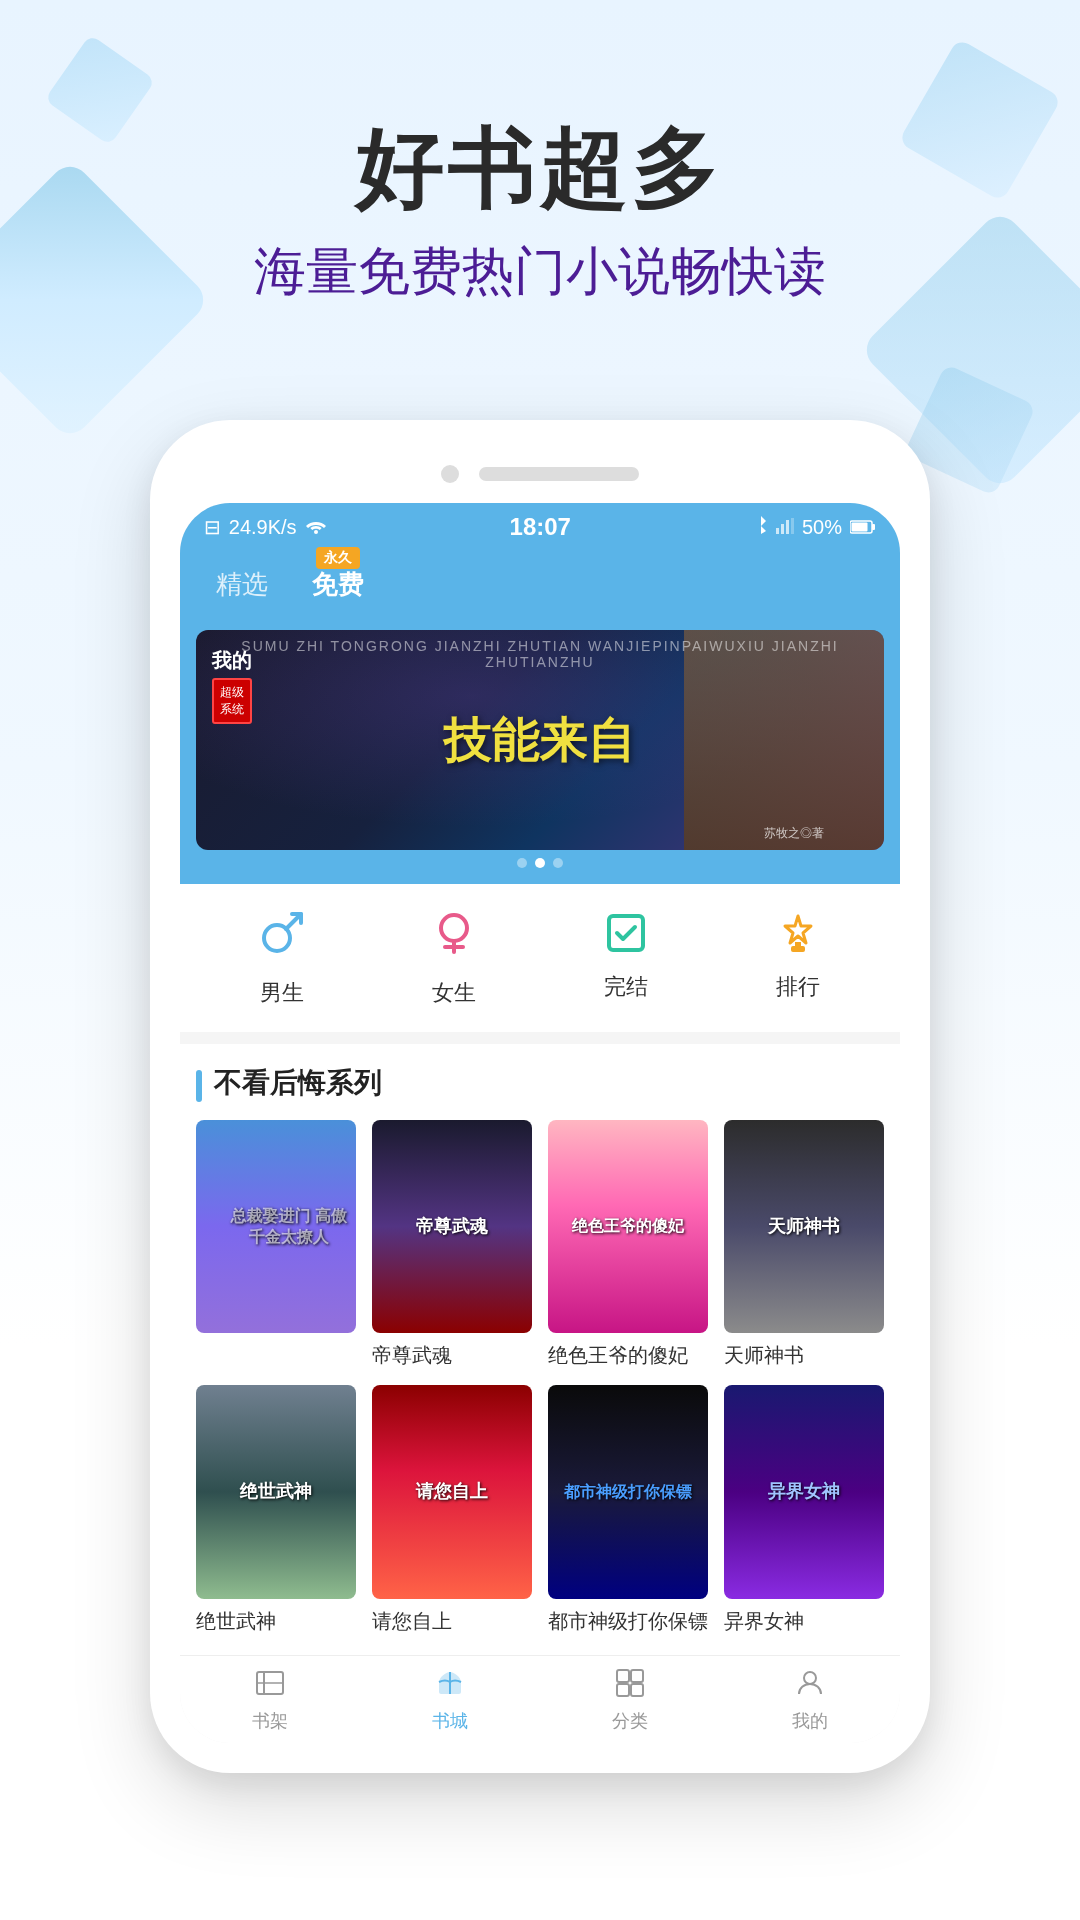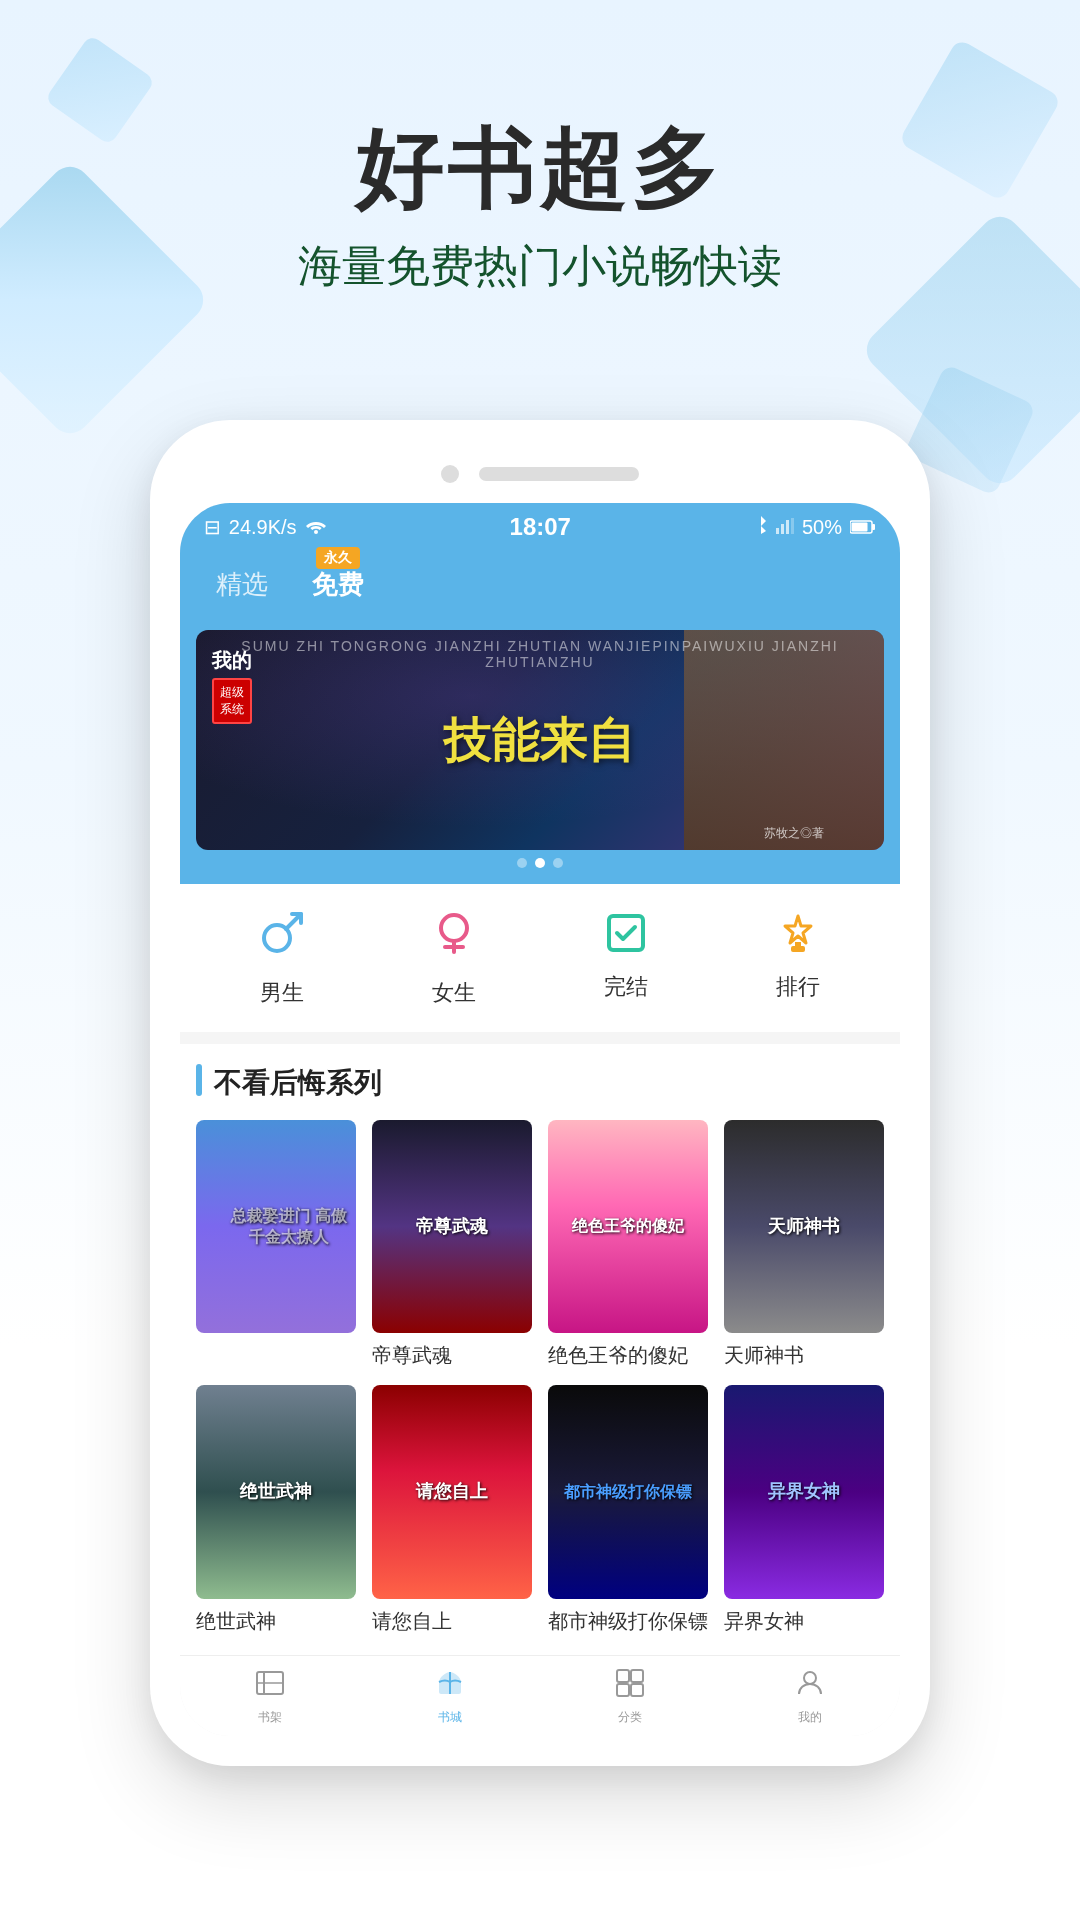--- a/index.html
+++ b/index.html
@@ -74,22 +74,22 @@
       z-index: 10;
     }
     .hero-title {
       font-size: 88px;
       font-weight: 900;
       color: #2a2a2a;
       letter-spacing: 4px;
       line-height: 1.1;
     }
     .hero-subtitle {
-      font-size: 44px;
-      color: #14532d;
+      font-size: 52px;
+      color: #4c1d95;
       margin-top: 20px;
       font-weight: 400;
     }
 
     
     .phone-container {
       position: absolute;
       top: 420px;
       left: 50%;
       transform: translateX(-50%);
@@ -231,21 +231,21 @@
     .icon-female { color: #e85a8a; font-size: 44px; font-weight: bold; }
 
     
     .book-section {
       background: #fff;
       margin-top: 12px;
       padding: 20px 16px;
     }
     .section-header {
       display: flex;
-      align-items: flex-start;
+      align-items: flex-end;
       gap: 12px;
       margin-bottom: 18px;
     }
     .section-accent {
       width: 6px; height: 32px;
       background: #5ab4e8;
       border-radius: 3px;
     }
     .section-title {
       font-size: 28px;
@@ -314,21 +314,21 @@
       align-items: center;
       gap: 4px;
       cursor: pointer;
     }
     .bottom-nav-icon {
       font-size: 30px;
       color: #999;
     }
     .bottom-nav-icon.active { color: #5ab4e8; }
     .bottom-nav-label {
-      font-size: 12px;
+      font-size: 18px;
       color: #999;
     }
     .bottom-nav-label.active { color: #5ab4e8; }
 
     
     .banner-overlay-text {
       position: absolute;
       left: 16px;
       top: 16px;
     }

